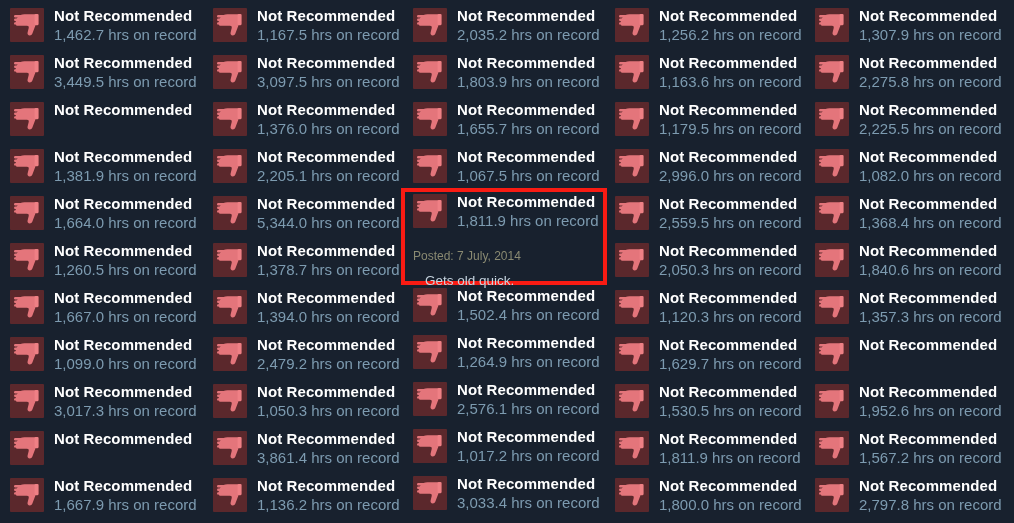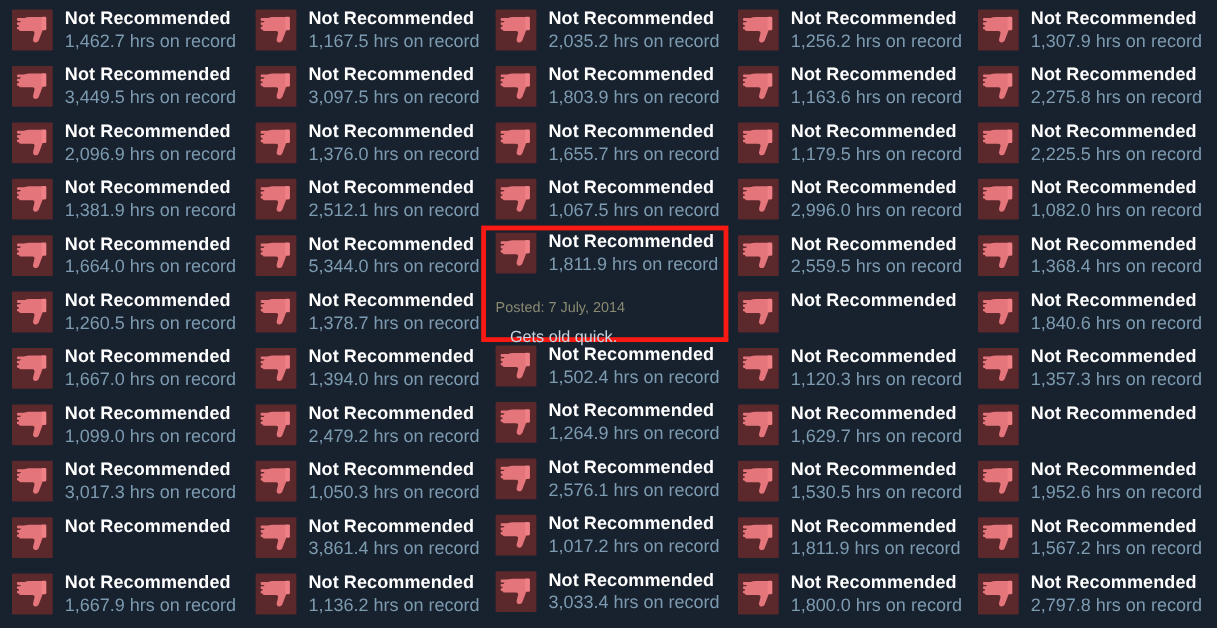--- a/index.html
+++ b/index.html
@@ -156,21 +156,20 @@
           <svg viewBox="0 0 26 26" xmlns="http://www.w3.org/2000/svg">
             <path d="M1.2 3.0 h9.6 a1.2 1.2 0 0 1 0 2.4 h-9.6 a1.2 1.2 0 0 1 0-2.4 z" fill="#e4757b"></path>
             <path d="M1.2 6.6 h8.4 a1.2 1.2 0 0 1 0 2.4 h-8.4 a1.2 1.2 0 0 1 0-2.4 z" fill="#e4757b"></path>
             <path d="M1.2 10.2 h7.2 a1.2 1.2 0 0 1 0 2.4 h-7.2 a1.2 1.2 0 0 1 0-2.4 z" fill="#e4757b"></path>
             <path d="M2.6 13.8 h10.4 c1.4 0 2.0 0.9 1.7 2.1 l-1.1 4.6 c-0.4 1.6 0.5 2.9 2.1 2.9 c1.3 0 2.2-0.7 2.7-2.0 l3.3-8.6 V2.2 H10.5 c-3.0 0-5.3 1.1-6.9 3.0 c-1.6 1.9-2.2 4.5-1.9 7.4 z" fill="#e4757b"></path>
             <rect x="20.6" y="2.0" width="4.0" height="11.2" rx="1.1" fill="#ef8085"></rect>
           </svg>
         </div>
         <div class="rtext">
           <div class="verdict">Not Recommended</div>
-          <div class="hours">2,096.9 hrs on record</div>
         </div>
       </div>
       <div class="review" style="top: 143px;">
         <div class="thumb-icon">
           <svg viewBox="0 0 26 26" xmlns="http://www.w3.org/2000/svg">
             <path d="M1.2 3.0 h9.6 a1.2 1.2 0 0 1 0 2.4 h-9.6 a1.2 1.2 0 0 1 0-2.4 z" fill="#e4757b"></path>
             <path d="M1.2 6.6 h8.4 a1.2 1.2 0 0 1 0 2.4 h-8.4 a1.2 1.2 0 0 1 0-2.4 z" fill="#e4757b"></path>
             <path d="M1.2 10.2 h7.2 a1.2 1.2 0 0 1 0 2.4 h-7.2 a1.2 1.2 0 0 1 0-2.4 z" fill="#e4757b"></path>
             <path d="M2.6 13.8 h10.4 c1.4 0 2.0 0.9 1.7 2.1 l-1.1 4.6 c-0.4 1.6 0.5 2.9 2.1 2.9 c1.3 0 2.2-0.7 2.7-2.0 l3.3-8.6 V2.2 H10.5 c-3.0 0-5.3 1.1-6.9 3.0 c-1.6 1.9-2.2 4.5-1.9 7.4 z" fill="#e4757b"></path>
             <rect x="20.6" y="2.0" width="4.0" height="11.2" rx="1.1" fill="#ef8085"></rect>
@@ -337,21 +336,21 @@
           <svg viewBox="0 0 26 26" xmlns="http://www.w3.org/2000/svg">
             <path d="M1.2 3.0 h9.6 a1.2 1.2 0 0 1 0 2.4 h-9.6 a1.2 1.2 0 0 1 0-2.4 z" fill="#e4757b"></path>
             <path d="M1.2 6.6 h8.4 a1.2 1.2 0 0 1 0 2.4 h-8.4 a1.2 1.2 0 0 1 0-2.4 z" fill="#e4757b"></path>
             <path d="M1.2 10.2 h7.2 a1.2 1.2 0 0 1 0 2.4 h-7.2 a1.2 1.2 0 0 1 0-2.4 z" fill="#e4757b"></path>
             <path d="M2.6 13.8 h10.4 c1.4 0 2.0 0.9 1.7 2.1 l-1.1 4.6 c-0.4 1.6 0.5 2.9 2.1 2.9 c1.3 0 2.2-0.7 2.7-2.0 l3.3-8.6 V2.2 H10.5 c-3.0 0-5.3 1.1-6.9 3.0 c-1.6 1.9-2.2 4.5-1.9 7.4 z" fill="#e4757b"></path>
             <rect x="20.6" y="2.0" width="4.0" height="11.2" rx="1.1" fill="#ef8085"></rect>
           </svg>
         </div>
         <div class="rtext">
           <div class="verdict">Not Recommended</div>
-          <div class="hours">2,512.1 hrs on record</div>
+          <div class="hours">2,205.1 hrs on record</div>
         </div>
       </div>
       <div class="review" style="top: 190px;">
         <div class="thumb-icon">
           <svg viewBox="0 0 26 26" xmlns="http://www.w3.org/2000/svg">
             <path d="M1.2 3.0 h9.6 a1.2 1.2 0 0 1 0 2.4 h-9.6 a1.2 1.2 0 0 1 0-2.4 z" fill="#e4757b"></path>
             <path d="M1.2 6.6 h8.4 a1.2 1.2 0 0 1 0 2.4 h-8.4 a1.2 1.2 0 0 1 0-2.4 z" fill="#e4757b"></path>
             <path d="M1.2 10.2 h7.2 a1.2 1.2 0 0 1 0 2.4 h-7.2 a1.2 1.2 0 0 1 0-2.4 z" fill="#e4757b"></path>
             <path d="M2.6 13.8 h10.4 c1.4 0 2.0 0.9 1.7 2.1 l-1.1 4.6 c-0.4 1.6 0.5 2.9 2.1 2.9 c1.3 0 2.2-0.7 2.7-2.0 l3.3-8.6 V2.2 H10.5 c-3.0 0-5.3 1.1-6.9 3.0 c-1.6 1.9-2.2 4.5-1.9 7.4 z" fill="#e4757b"></path>
             <rect x="20.6" y="2.0" width="4.0" height="11.2" rx="1.1" fill="#ef8085"></rect>
@@ -693,20 +692,21 @@
           <svg viewBox="0 0 26 26" xmlns="http://www.w3.org/2000/svg">
             <path d="M1.2 3.0 h9.6 a1.2 1.2 0 0 1 0 2.4 h-9.6 a1.2 1.2 0 0 1 0-2.4 z" fill="#e4757b"></path>
             <path d="M1.2 6.6 h8.4 a1.2 1.2 0 0 1 0 2.4 h-8.4 a1.2 1.2 0 0 1 0-2.4 z" fill="#e4757b"></path>
             <path d="M1.2 10.2 h7.2 a1.2 1.2 0 0 1 0 2.4 h-7.2 a1.2 1.2 0 0 1 0-2.4 z" fill="#e4757b"></path>
             <path d="M2.6 13.8 h10.4 c1.4 0 2.0 0.9 1.7 2.1 l-1.1 4.6 c-0.4 1.6 0.5 2.9 2.1 2.9 c1.3 0 2.2-0.7 2.7-2.0 l3.3-8.6 V2.2 H10.5 c-3.0 0-5.3 1.1-6.9 3.0 c-1.6 1.9-2.2 4.5-1.9 7.4 z" fill="#e4757b"></path>
             <rect x="20.6" y="2.0" width="4.0" height="11.2" rx="1.1" fill="#ef8085"></rect>
           </svg>
         </div>
         <div class="rtext">
           <div class="verdict">Not Recommended</div>
+          <div class="hours">2,050.3 hrs on record</div>
         </div>
       </div>
       <div class="review" style="top: 284px;">
         <div class="thumb-icon">
           <svg viewBox="0 0 26 26" xmlns="http://www.w3.org/2000/svg">
             <path d="M1.2 3.0 h9.6 a1.2 1.2 0 0 1 0 2.4 h-9.6 a1.2 1.2 0 0 1 0-2.4 z" fill="#e4757b"></path>
             <path d="M1.2 6.6 h8.4 a1.2 1.2 0 0 1 0 2.4 h-8.4 a1.2 1.2 0 0 1 0-2.4 z" fill="#e4757b"></path>
             <path d="M1.2 10.2 h7.2 a1.2 1.2 0 0 1 0 2.4 h-7.2 a1.2 1.2 0 0 1 0-2.4 z" fill="#e4757b"></path>
             <path d="M2.6 13.8 h10.4 c1.4 0 2.0 0.9 1.7 2.1 l-1.1 4.6 c-0.4 1.6 0.5 2.9 2.1 2.9 c1.3 0 2.2-0.7 2.7-2.0 l3.3-8.6 V2.2 H10.5 c-3.0 0-5.3 1.1-6.9 3.0 c-1.6 1.9-2.2 4.5-1.9 7.4 z" fill="#e4757b"></path>
             <rect x="20.6" y="2.0" width="4.0" height="11.2" rx="1.1" fill="#ef8085"></rect>

